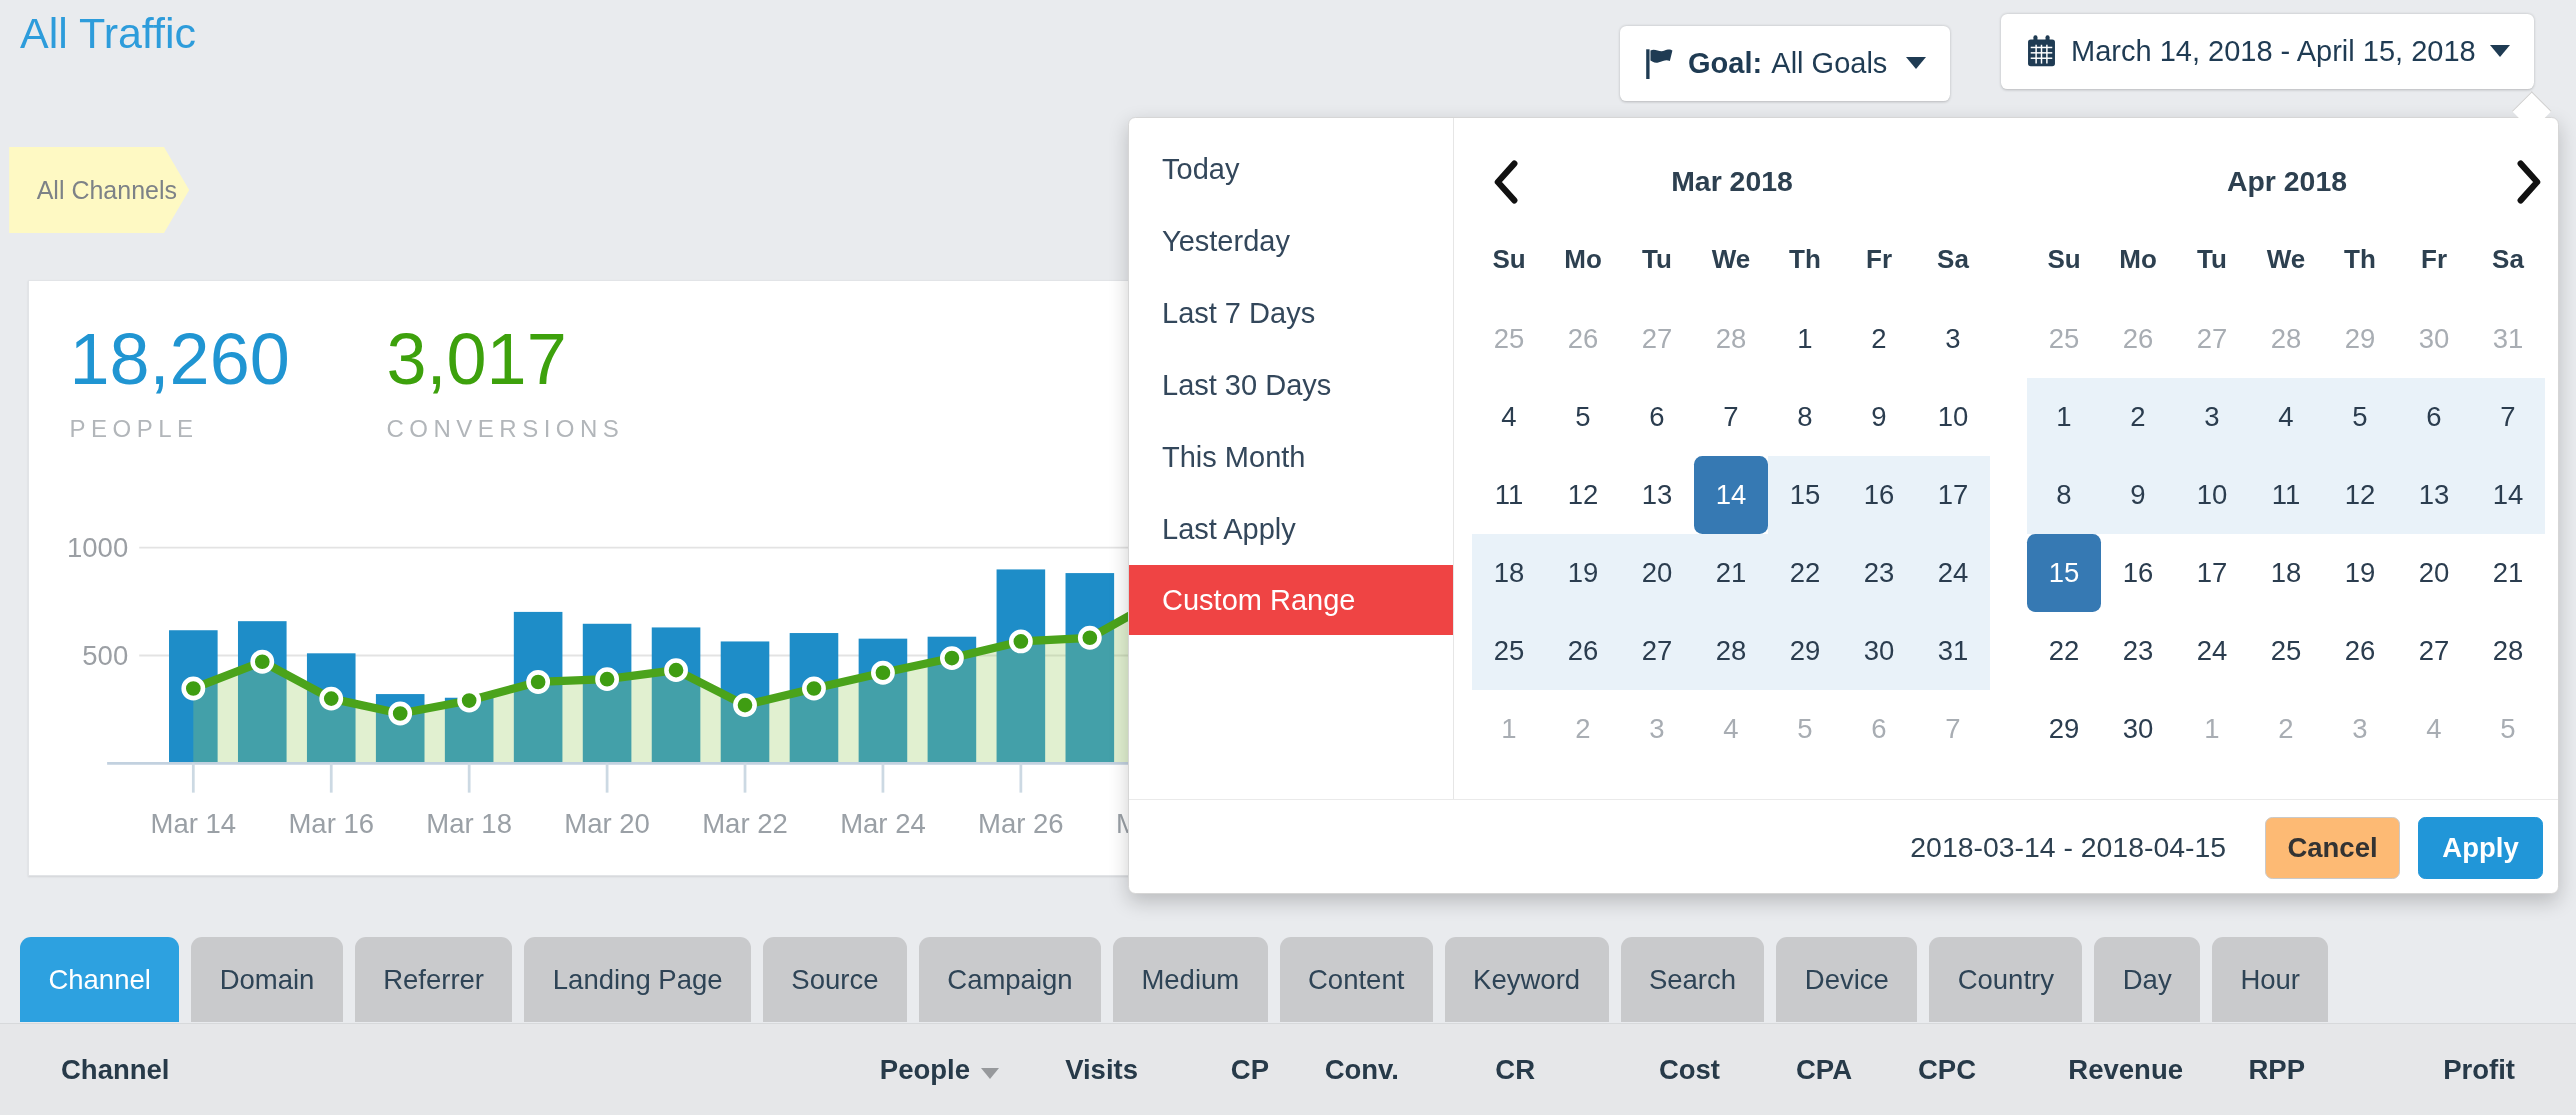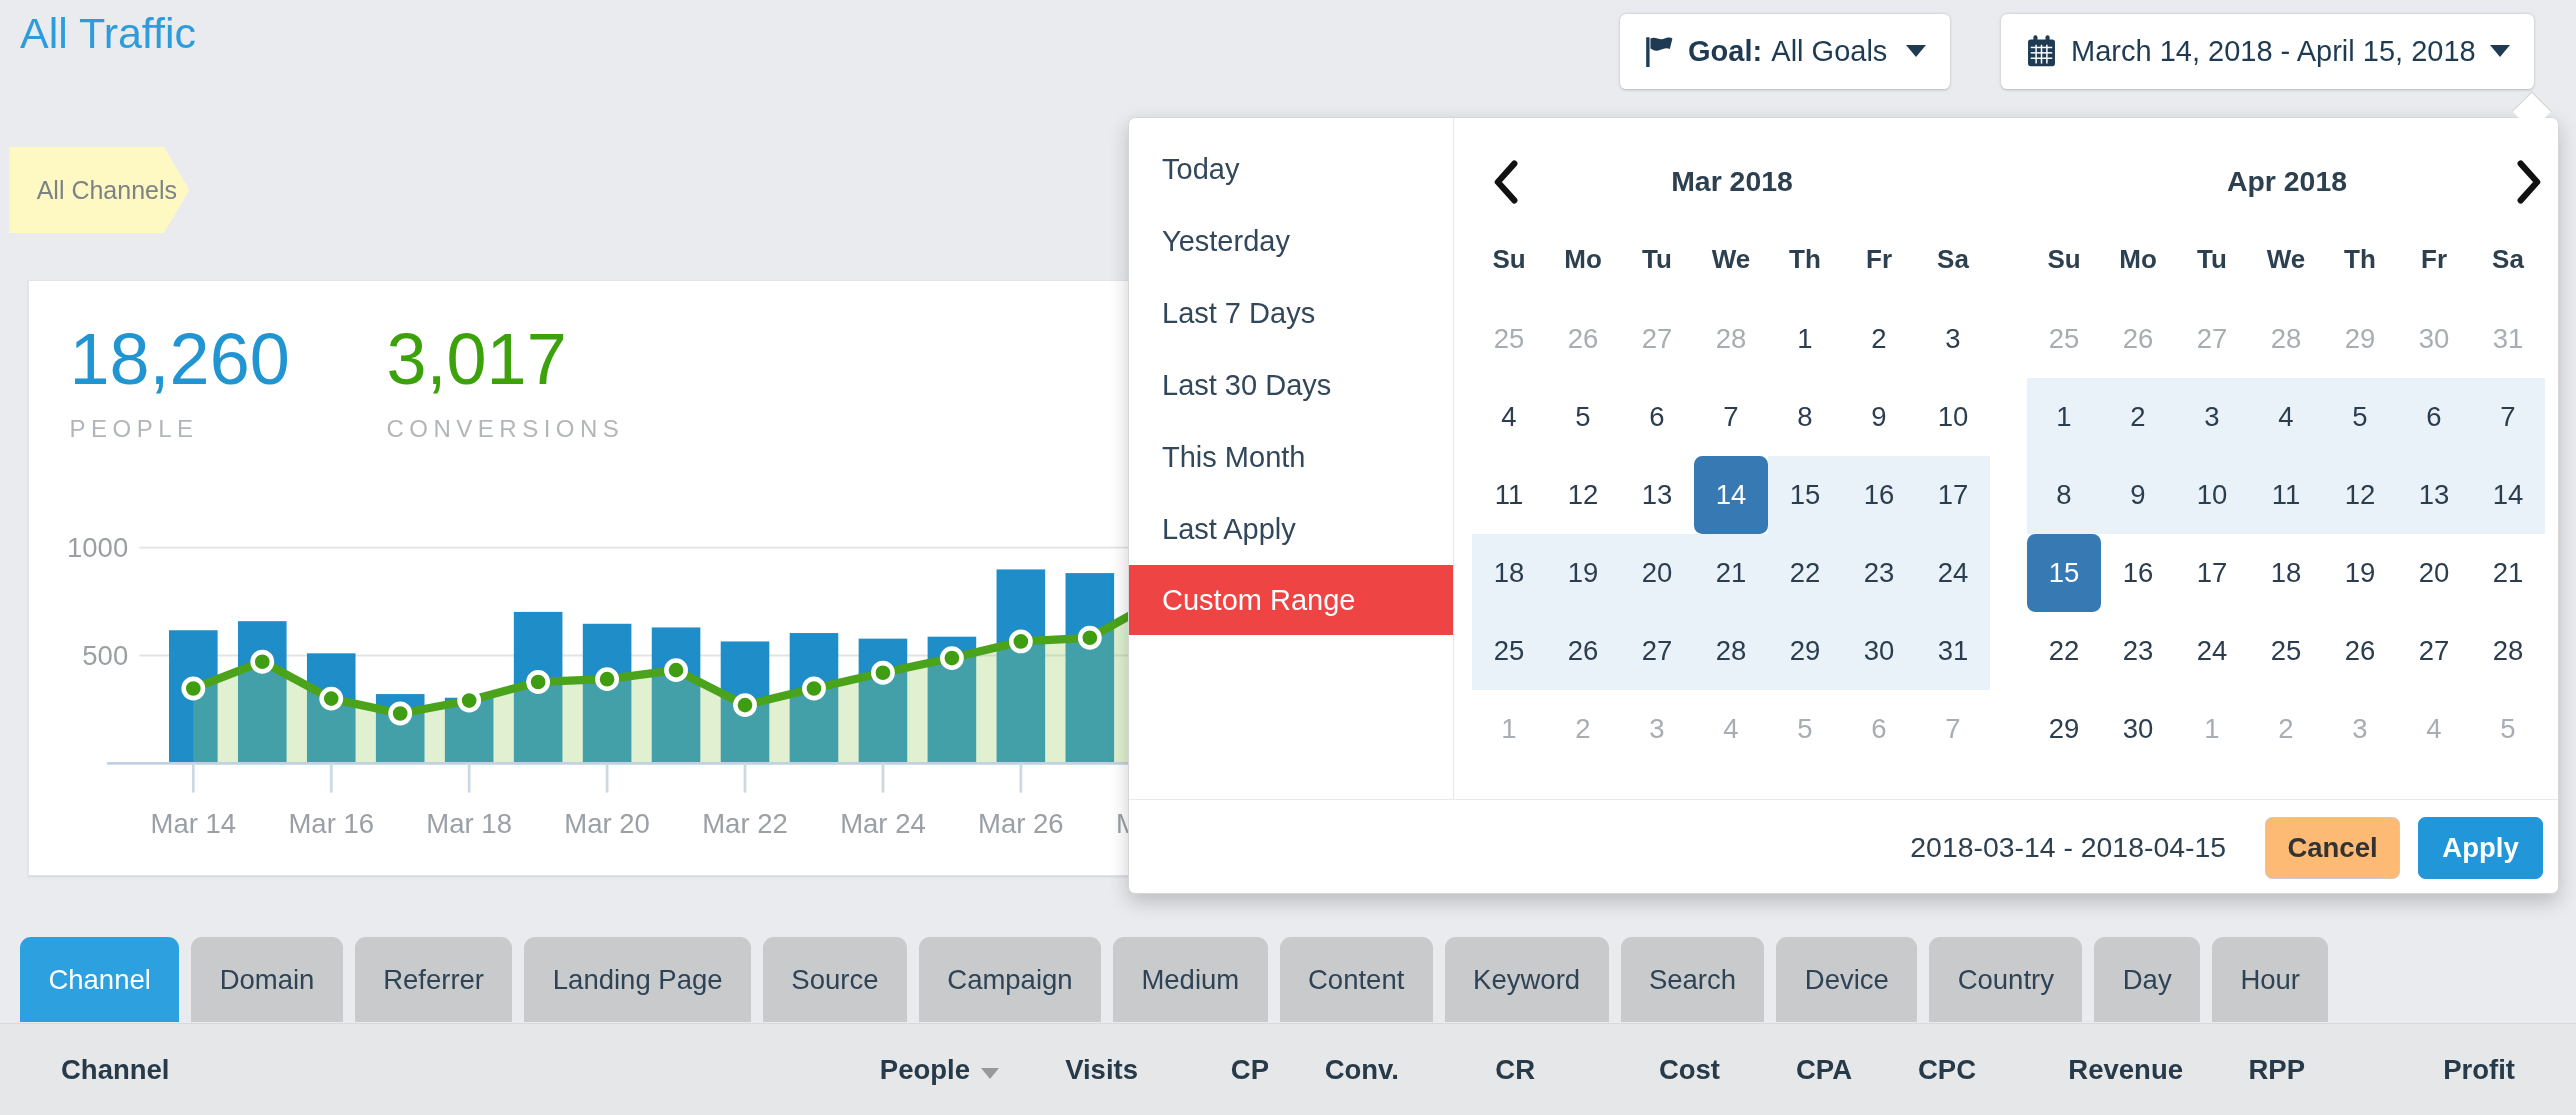--- a/index.html
+++ b/index.html
@@ -4,21 +4,21 @@
 <style>
   html,body{margin:0;padding:0;background:#e9ebee;}
   *{box-sizing:border-box;font-family:"Liberation Sans", sans-serif;}
   .screen{position:relative;width:2576px;height:1115px;background:#e9ebee;overflow:hidden;}
 
   
   .page-title{position:absolute;left:20px;top:9.2px;font-size:43px;font-weight:400;color:#2d9cdb;margin:0;}
   .top-btn{position:absolute;top:13.8px;height:75px;background:#fff;border-radius:6.4px;
            box-shadow:0 0.9px 2.8px rgba(0,0,0,.22);display:flex;align-items:center;
            padding:0 24px;font-size:29px;color:#1f3b53;cursor:pointer;z-index:40;white-space:nowrap;}
-  .goal-btn{left:1620px;}
+  .goal-btn{left:1620px;margin-top:12px;}
   .date-btn{left:2001px;}
   .top-btn .bold{font-weight:bold;margin:0 9.2px 0 13px;}
   .top-btn .val{margin-right:13px;}
   .caret{width:0;height:0;border-left:10px solid transparent;border-right:10px solid transparent;
          border-top:12px solid #1f3b53;display:inline-block;margin-left:5.5px;}
   .icon-svg{display:block;}
 
   
   .crumb{position:absolute;left:9.2px;top:147px;width:180px;height:86px;background:#fef9c3;
          clip-path:polygon(0 0,86% 0,100% 50%,86% 100%,0 100%);

